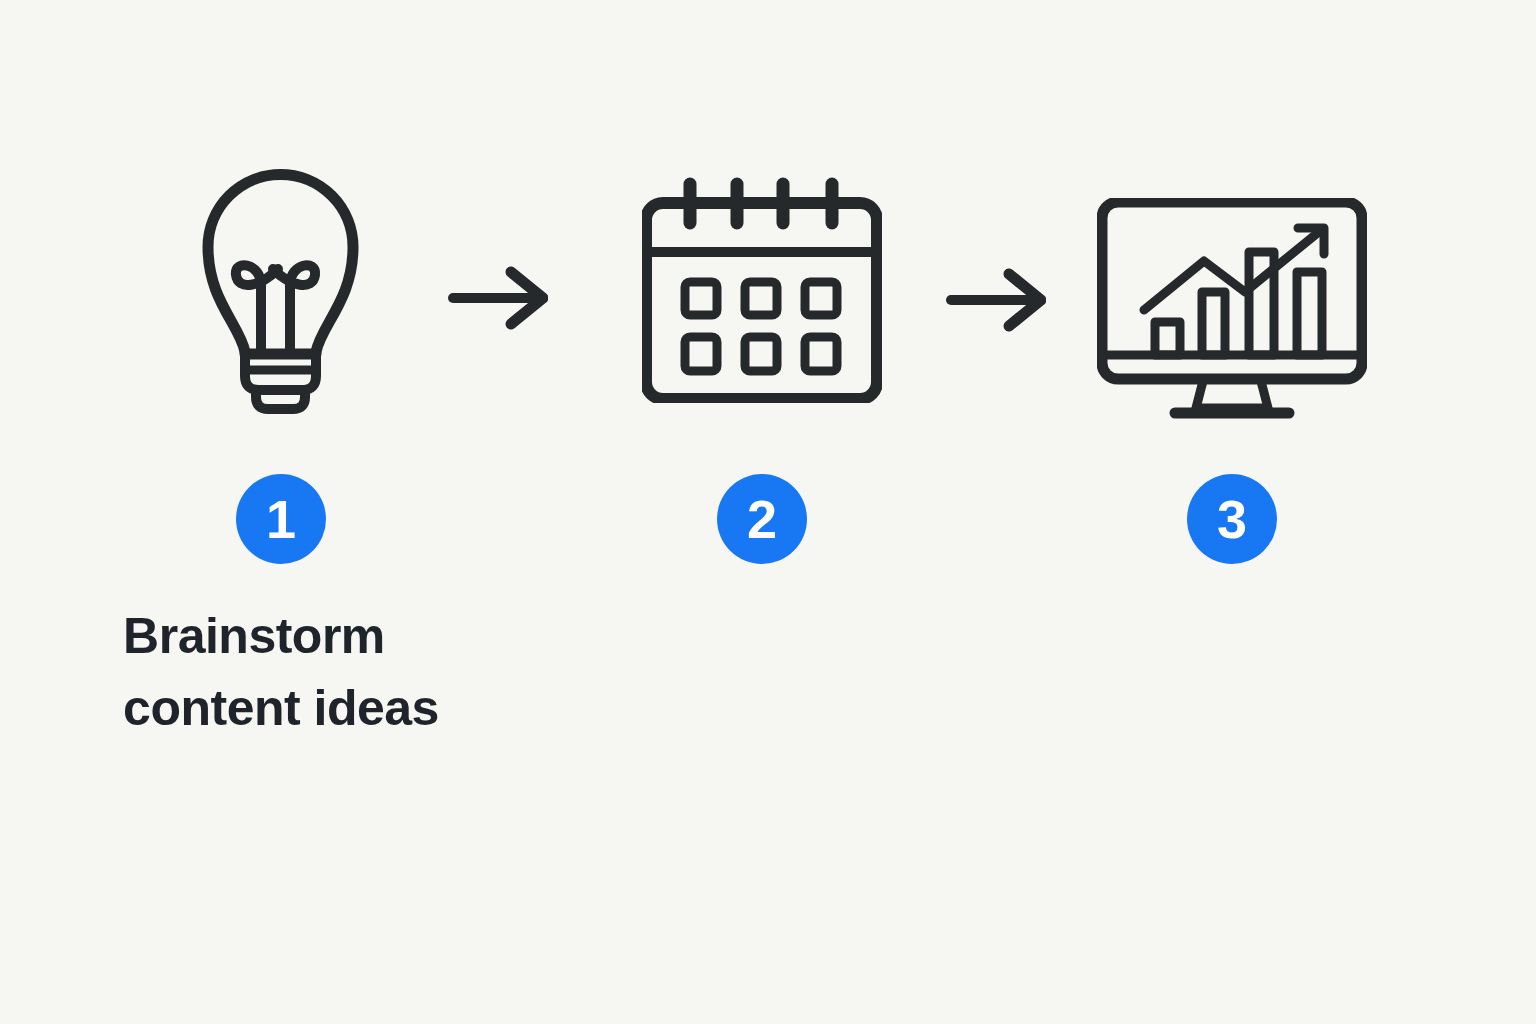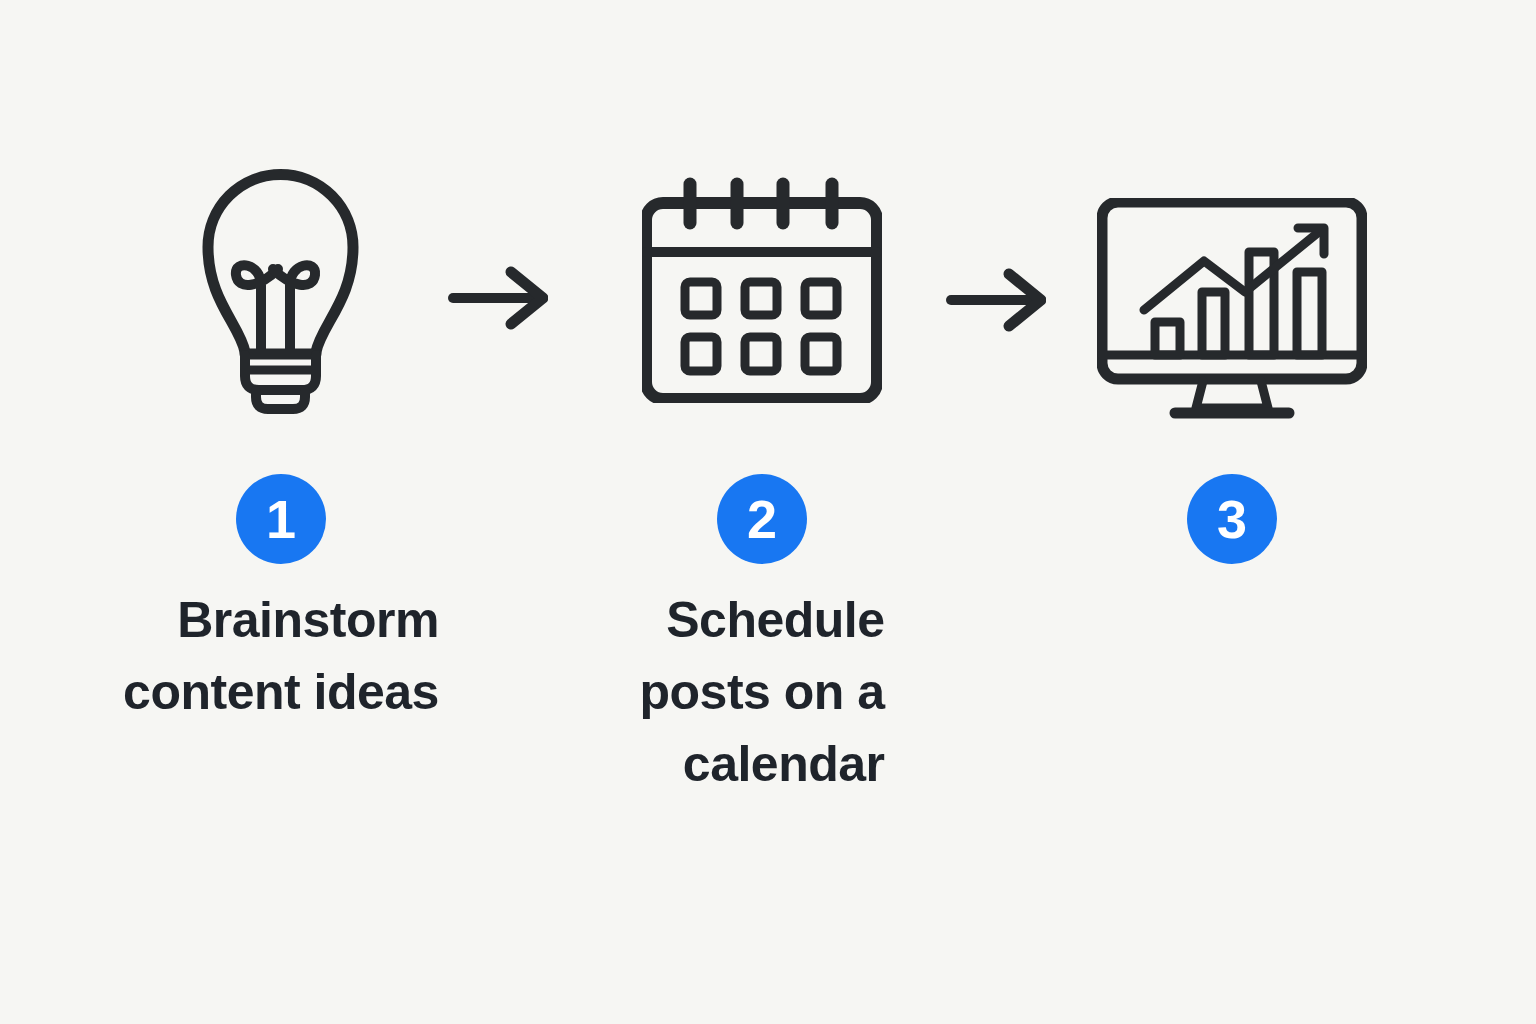--- a/index.html
+++ b/index.html
@@ -39,26 +39,26 @@
     background: var(--accent, #1877f2);
     color: var(--badge-text, #ffffff);
     display: flex;
     align-items: center;
     justify-content: center;
     font-size: 54px;
     font-weight: 700;
     line-height: 1;
   }
   .label {
-    margin-top: 20px;
+    margin-top: 36px;
     font-size: 50px;
     line-height: 72px;
     font-weight: 700;
     color: var(--ink-text, #1f242b);
-    text-align: right;
+    text-align: left;
     white-space: pre-line;
     letter-spacing: -0.5px;
   }
   .arrow {
     position: absolute;
     width: 100px;
     height: 64px;
   }
   .arrow-1 { left: 448px; top: 266px; }
   .arrow-2 { left: 946px; top: 268px; }
@@ -111,23 +111,20 @@
         <rect class="ink" stroke-width="9" x="103" y="105" width="32" height="33" rx="5"></rect>
         <rect class="ink" stroke-width="9" x="163" y="105" width="32" height="33" rx="5"></rect>
         <rect class="ink" stroke-width="9" x="43" y="160" width="32" height="34" rx="5"></rect>
         <rect class="ink" stroke-width="9" x="103" y="160" width="32" height="34" rx="5"></rect>
         <rect class="ink" stroke-width="9" x="163" y="160" width="32" height="34" rx="5"></rect>
       </svg>
     </div>
     <div class="badge">
       <span>2</span>
     </div>
-    <div class="label">Schedule
-posts on a
-calendar</div>
   </div>
 
   <svg class="arrow arrow-2" viewBox="0 0 100 64">
     <path class="ink" stroke-width="10" d="M 5,32 L 88,32"></path>
     <path class="ink" stroke-width="11" d="M 63,6 L 95,32 L 63,58"></path>
   </svg>
 
   <div class="step step-3">
     <div class="icon-box">
       <svg class="icon-monitor" width="270" height="222" viewBox="0 0 270 222">

